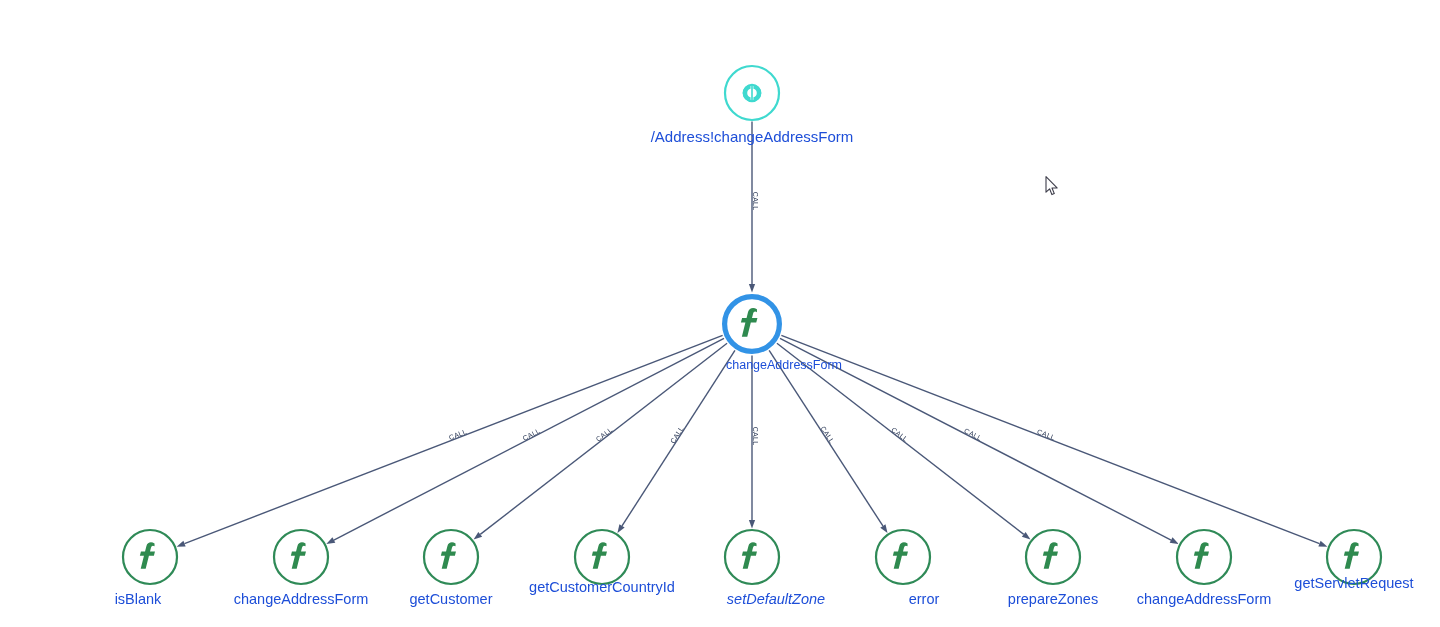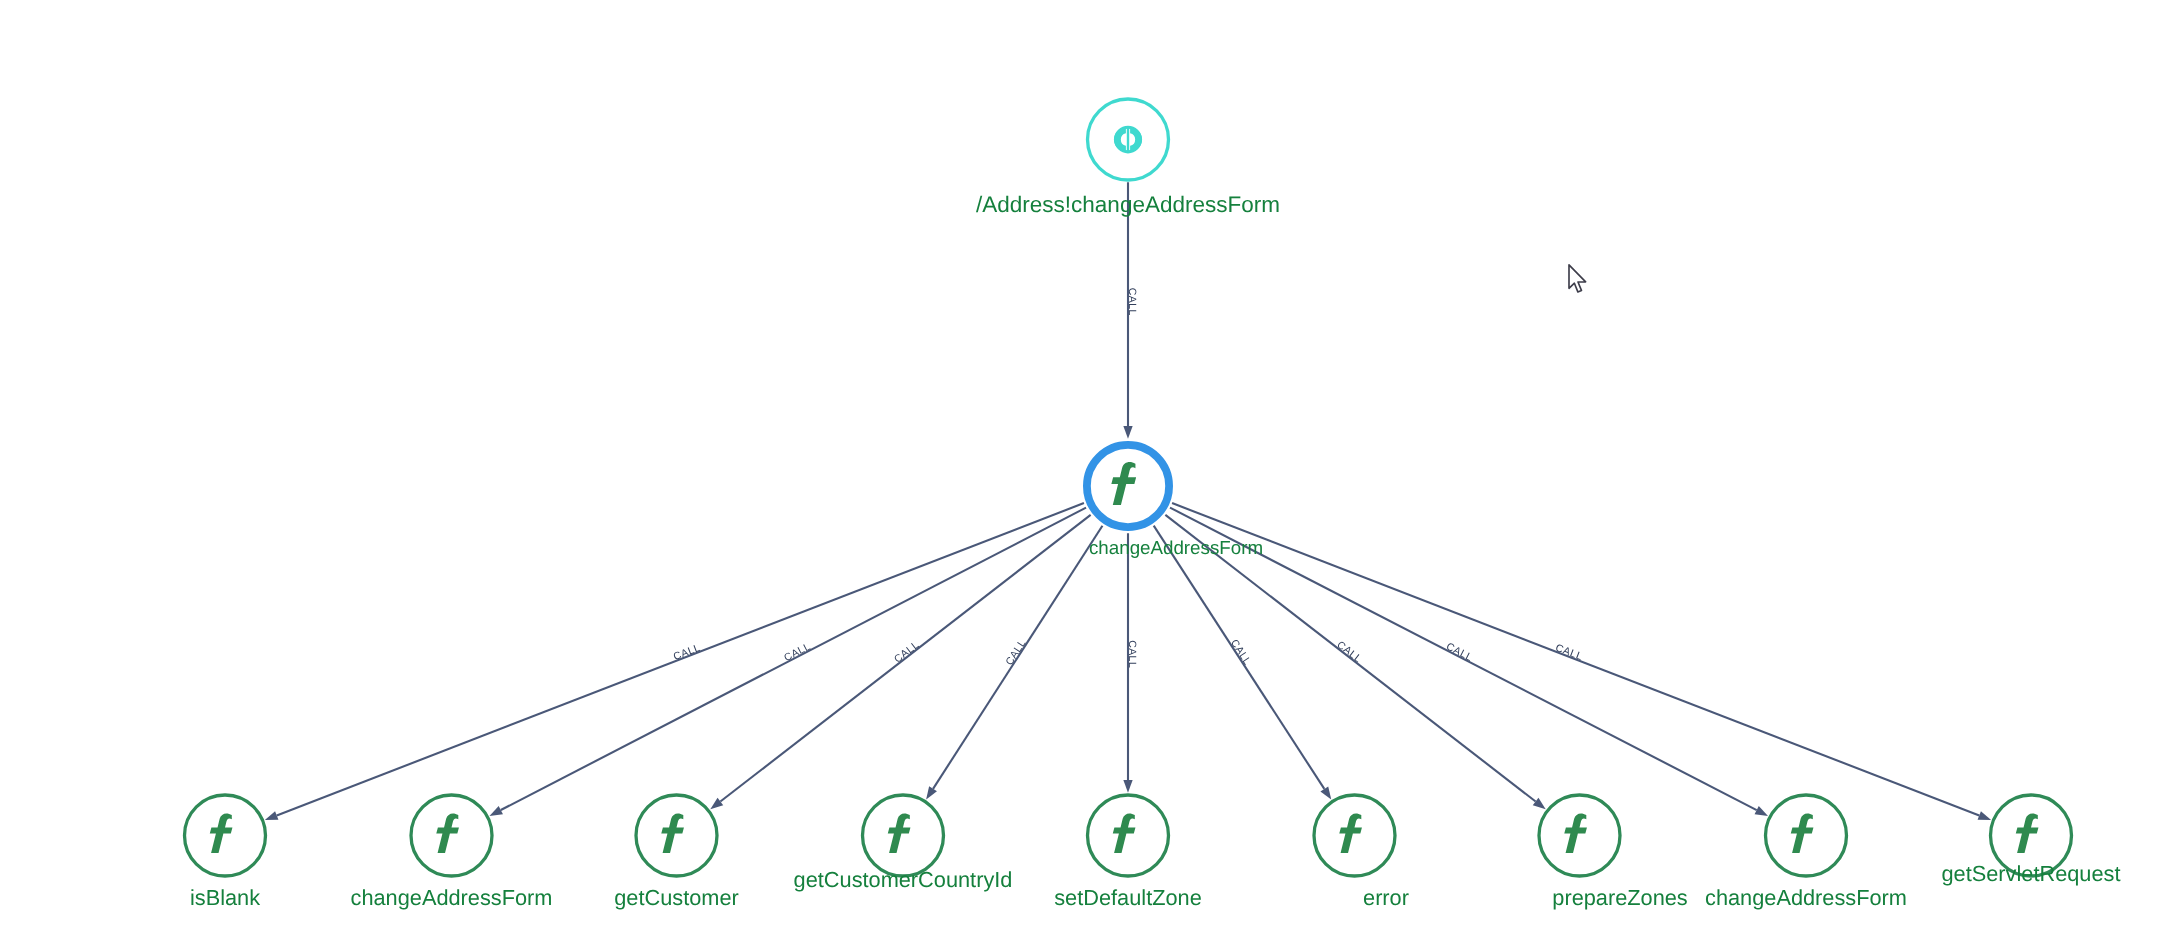--- a/index.html
+++ b/index.html
@@ -63,21 +63,21 @@
     stroke-width: 2.1px;
   }
   .glyph-api-solid {
     fill: #3fd9cf;
     stroke: none;
   }
   .node-label {
     position: absolute;
     font-family: "Liberation Sans", sans-serif;
     font-size: 14.5px;
-    color: #15803d;
+    color: #1d4ed8;
     white-space: nowrap;
     transform: translateX(-50%);
     text-align: center;
     line-height: 1;
   }
   .node-label.root-label {
     font-size: 15px;
   }
   .node-label.center-label {
     font-size: 12.5px;
@@ -217,27 +217,27 @@
           <circle cx="752" cy="324" r="27.4" class="node-circle-selected-outer"></circle>
           <g>
             <path class="glyph-f" d="M 4.2 -12.6 C 1.0 -14.6 -2.4 -13.6 -3.3 -10.3 L -4.6 -5.0 L -8.4 -5.0 L -9.4 -1.2 L -5.6 -1.2 L -8.6 10.8 L -4.0 10.8 L -1.0 -1.2 L 3.6 -1.2 L 4.6 -5.0 L 0.0 -5.0 L 0.9 -8.6 C 1.4 -10.6 2.6 -11.0 4.2 -10.0 Z" transform="translate(752,324) scale(1.18)"></path>
           </g>
         </g>
       </g>
   </svg>
 
   <div id="labels-layer">
       <div class="node-label root-label" style="left: 752px; top: 129px;">/Address!changeAddressForm</div>
-      <div class="node-label " style="left: 150px; top: 592px;">isBlank</div>
+      <div class="node-label " style="left: 138px; top: 592px;">isBlank</div>
       <div class="node-label " style="left: 301px; top: 592px;">changeAddressForm</div>
       <div class="node-label " style="left: 451px; top: 592px;">getCustomer</div>
       <div class="node-label " style="left: 602px; top: 580px;">getCustomerCountryId</div>
-      <div class="node-label " style="left: 752px; top: 592px;">setDefaultZone</div>
+      <div class="node-label " style="left: 776px; top: 592px; font-style: italic;">setDefaultZone</div>
       <div class="node-label " style="left: 924px; top: 592px;">error</div>
-      <div class="node-label " style="left: 1053px; top: 592px; margin-left: 27px;">prepareZones</div>
+      <div class="node-label " style="left: 1053px; top: 592px;">prepareZones</div>
       <div class="node-label " style="left: 1204px; top: 592px;">changeAddressForm</div>
       <div class="node-label " style="left: 1354px; top: 576px;">getServletRequest</div>
       <div class="node-label center-label" style="left: 784px; top: 359px;">changeAddressForm</div>
     </div>
 
   <svg class="cursor-pointer" id="mouse-cursor" viewBox="0 0 14 20" xmlns="http://www.w3.org/2000/svg" style="left: 1045px; top: 176px;">
     <path d="M1,0.6 L1,16.2 L4.6,12.8 L6.9,18.6 L9.3,17.6 L7.0,12.0 L12.1,11.9 Z" fill="#ffffff" stroke="#3d3d4a" stroke-width="1.1" stroke-linejoin="round"></path>
   </svg>
 
 </div>

